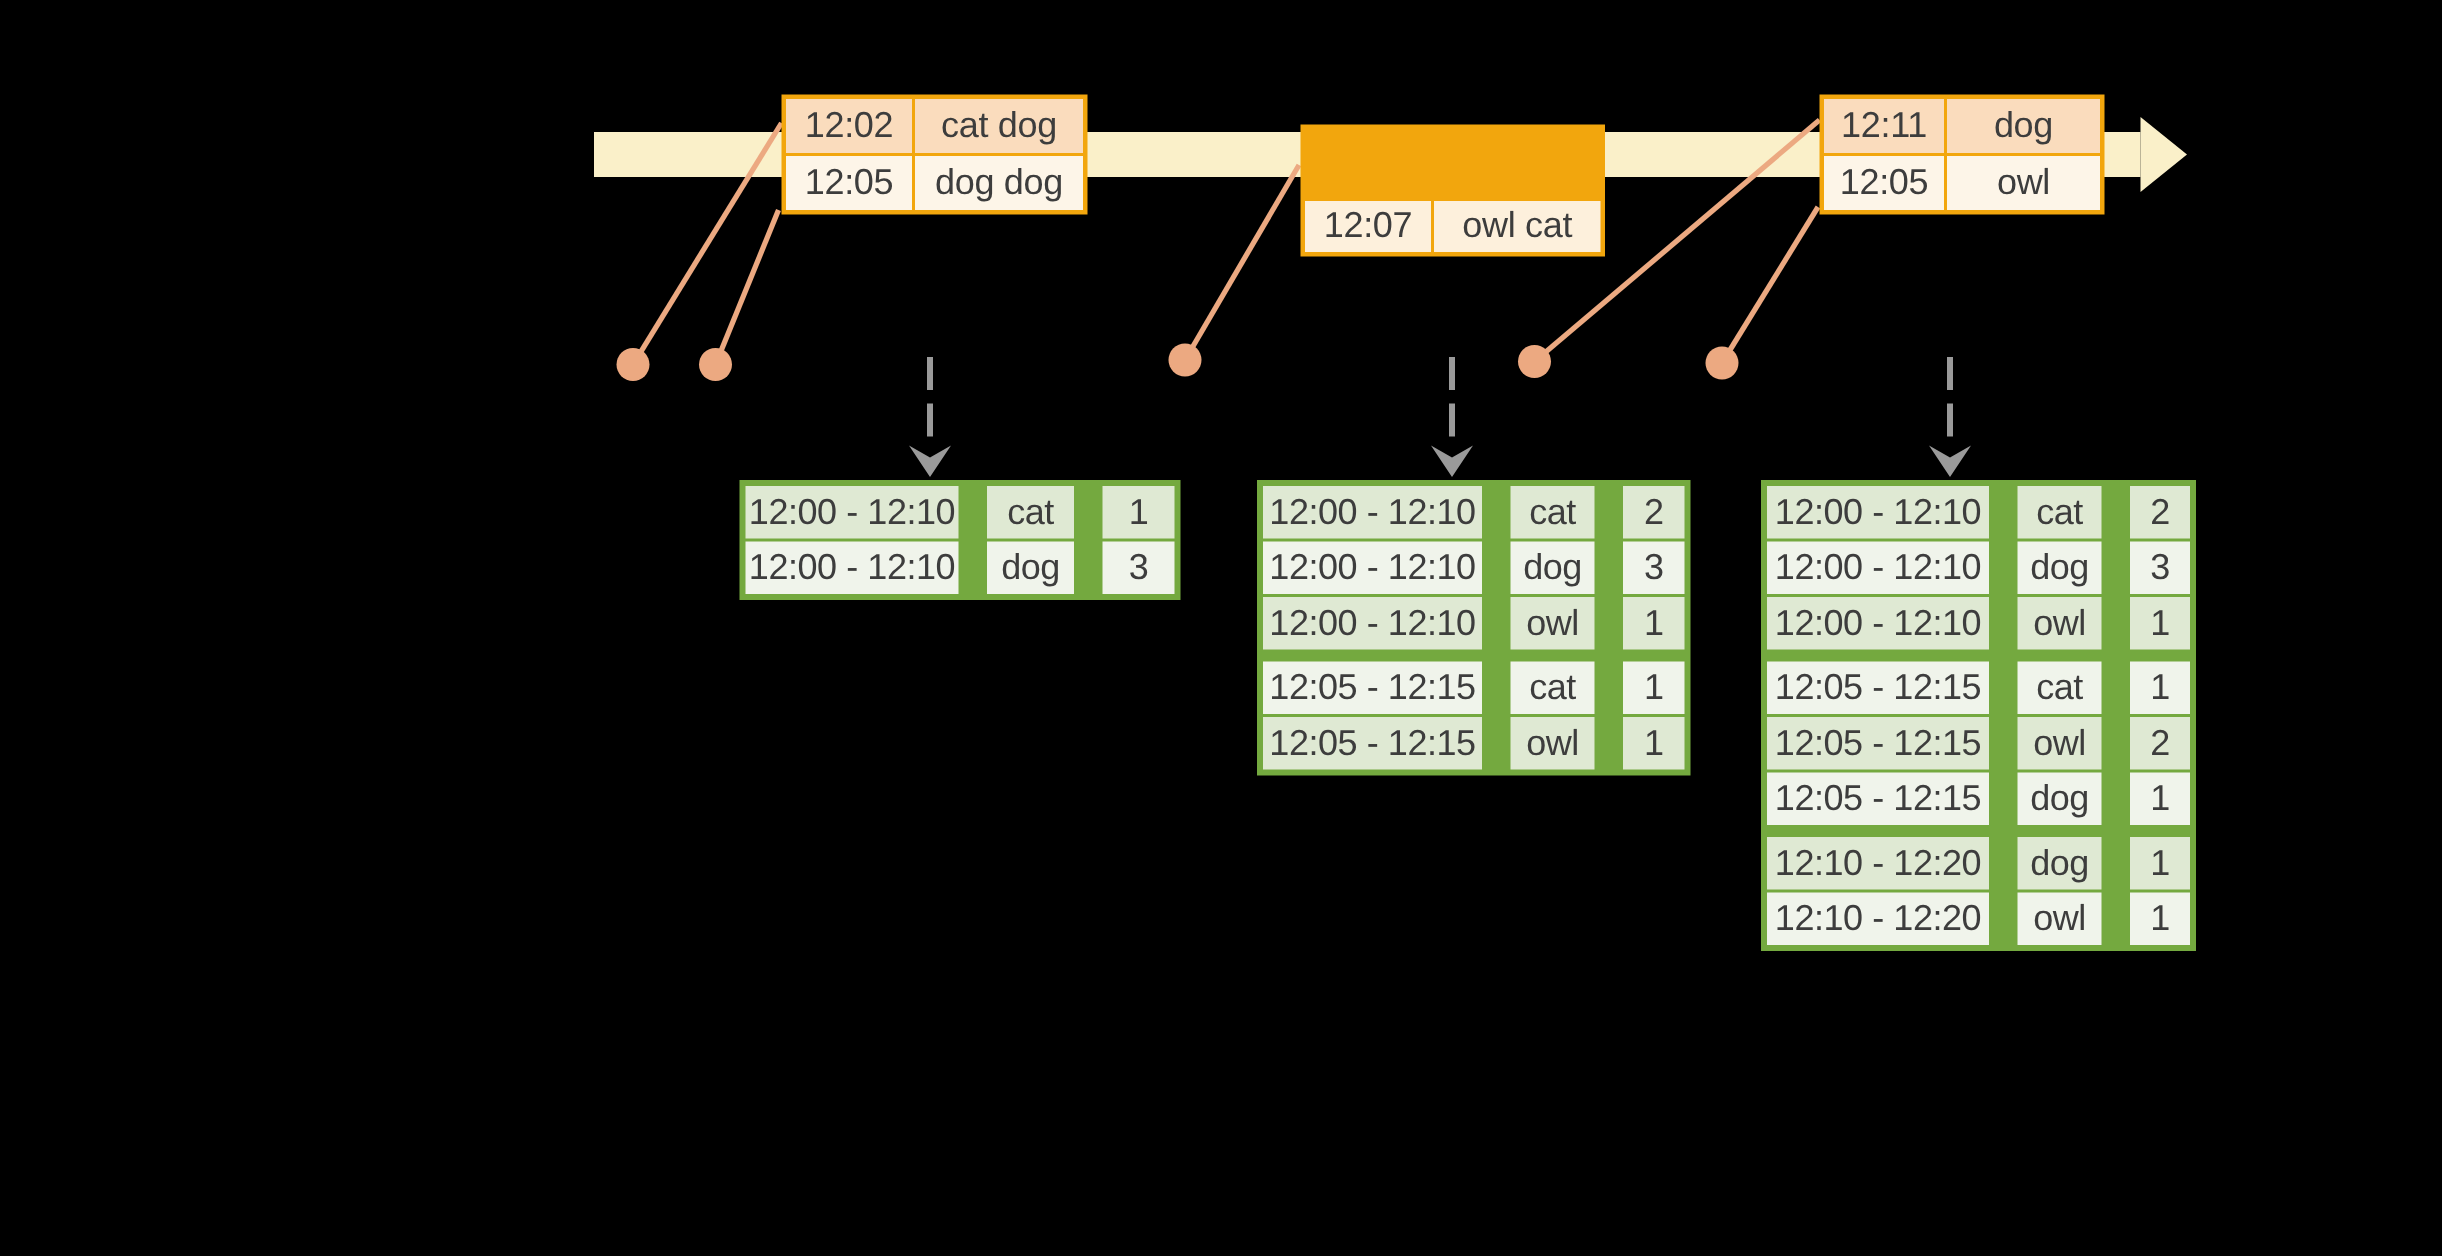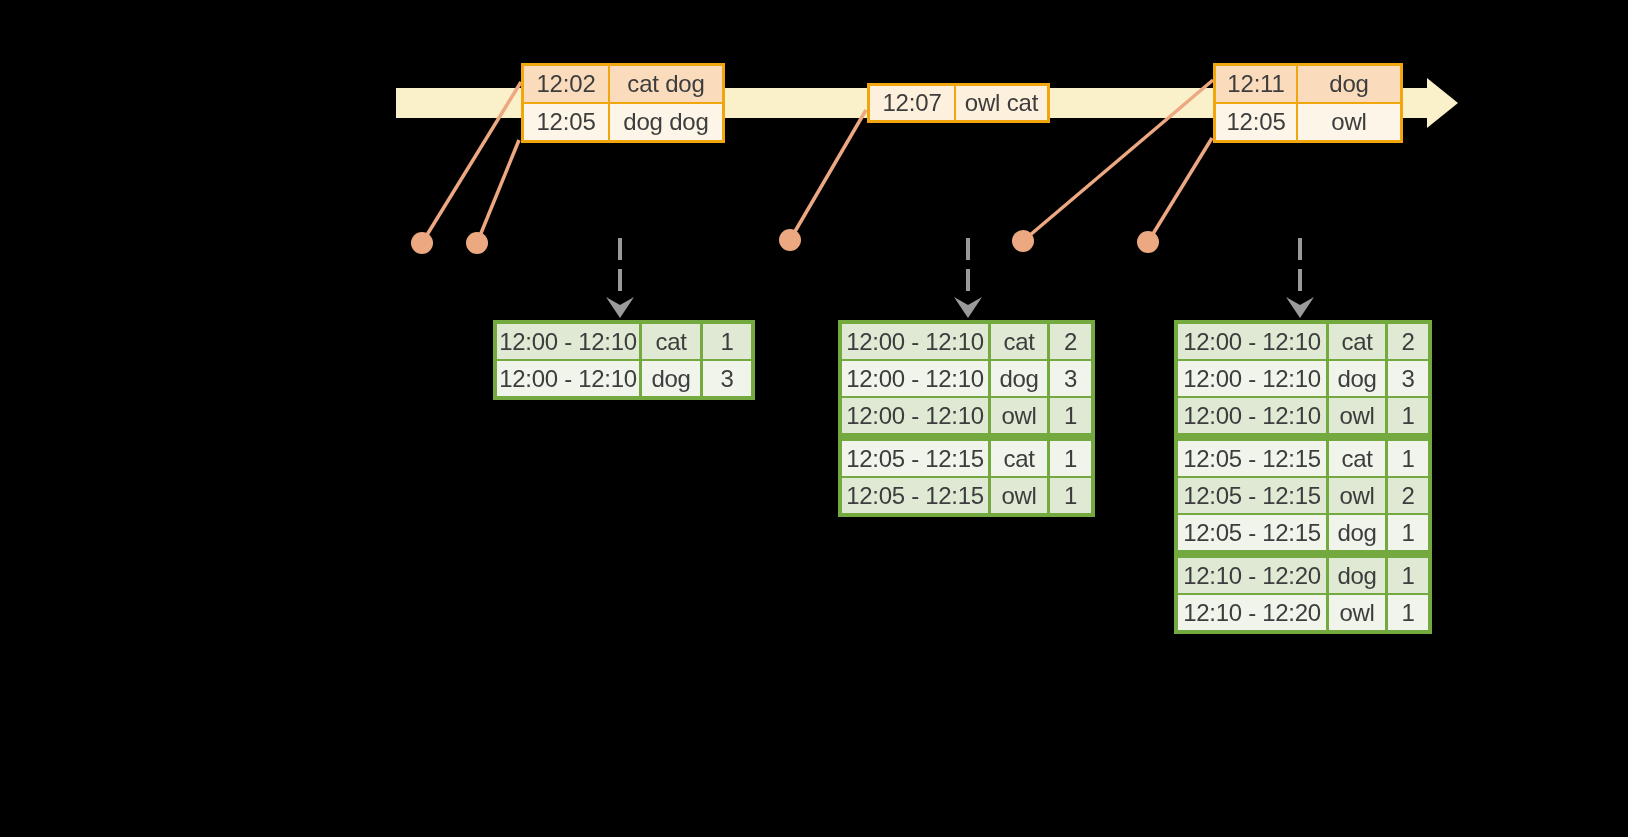--- a/index.html
+++ b/index.html
@@ -6,36 +6,36 @@
   .canvas{
     position:relative;width:1628px;height:837px;background:#000;
     font-family:"Liberation Sans",sans-serif;color:#3d3d3d;overflow:hidden;
   }
   
   .band{position:absolute;left:396px;top:88px;width:1031px;height:30px;background:#faf0c9;z-index:1;}
   .overlay{position:absolute;left:0;top:0;z-index:2;}
   
   .otable{position:absolute;z-index:3;background:#f2a60d;padding:3px;display:flex;flex-direction:column;gap:2px;}
   .otable .row{display:flex;gap:2px;height:36px;}
-  .otb .row{height:34px;}
+  .otb .row{height:34px;margin-top:48px;}
   .otable .cell{display:flex;align-items:center;justify-content:center;font-size:24px;letter-spacing:-0.2px;}
   .peach{background:#fadcbd;}
   .cream{background:#fdf5e8;}
   .cream2{background:#fdf0dc;}
   .ota{left:521px;top:63px;}
   .otb{left:867px;top:83px;}
   .otc{left:1213px;top:63px;}
   .ota .time,.otb .time{width:84px;}
   .ota .words{width:112px;}
-  .otb .words{width:91px;}
+  .otb .words{width:111px;}
   .otc .time{width:80px;}
   .otc .words{width:102px;}
   
   .gtable{position:absolute;z-index:3;background:#74a93f;padding:4px;display:flex;flex-direction:column;gap:2px;}
-  .gtable .row{display:flex;gap:3px;height:35px;}
+  .gtable .row{display:flex;gap:19px;height:35px;}
   .gtable .row.gap-top{margin-top:6px;}
   .gtable .cell{display:flex;align-items:center;justify-content:center;font-size:24px;letter-spacing:-0.3px;}
   .rdark{background:#dfe9d3;}
   .rlight{background:#f0f4eb;}
   .gt1{left:493px;top:320px;}
   .gt2{left:838px;top:320px;}
   .gt3{left:1174px;top:320px;}
   .gt1 .win{width:142px;} .gt1 .word{width:58px;} .gt1 .cnt{width:48px;}
   .gt2 .win{width:146px;} .gt2 .word{width:56px;} .gt2 .cnt{width:41px;}
   .gt3 .win{width:148px;} .gt3 .word{width:56px;} .gt3 .cnt{width:40px;}

